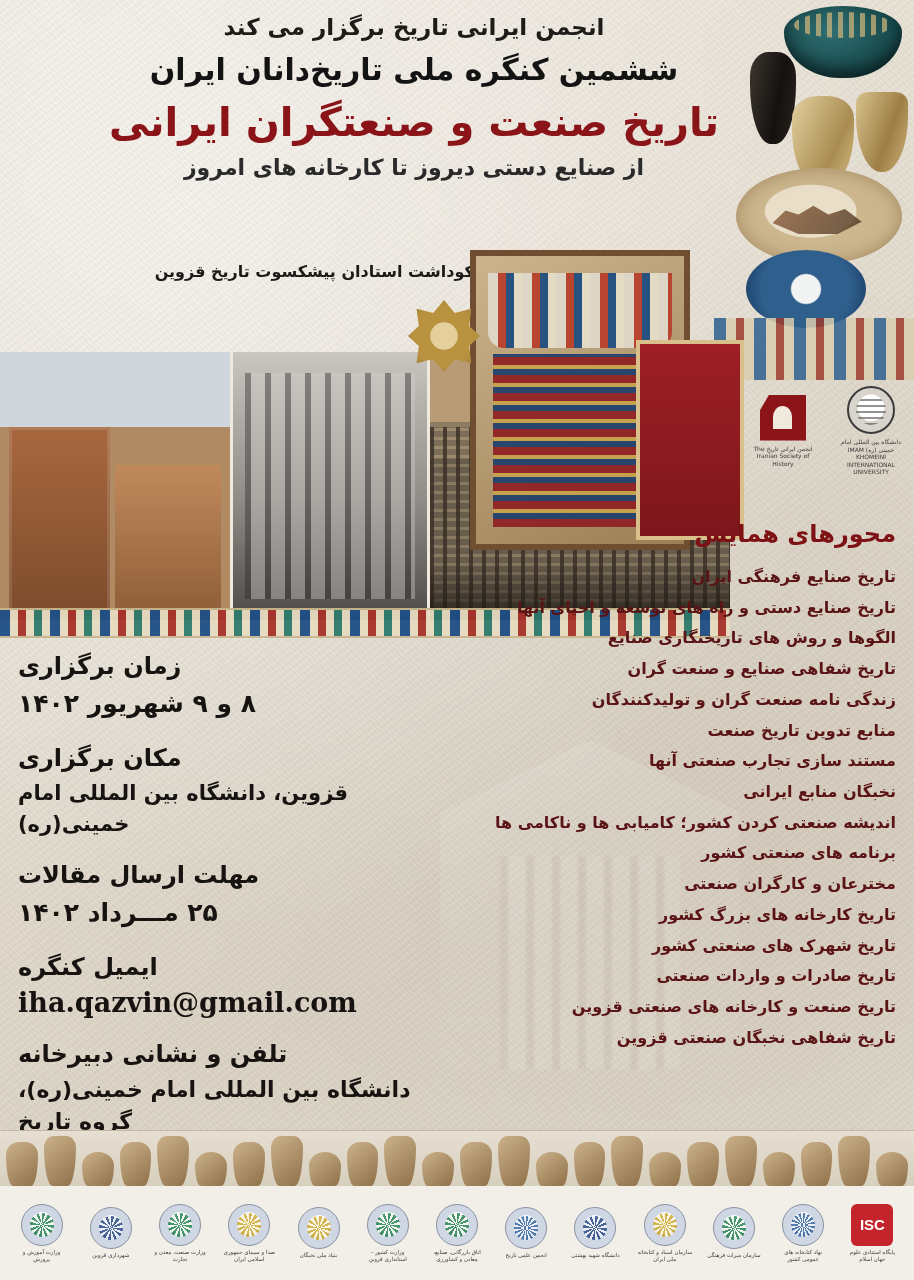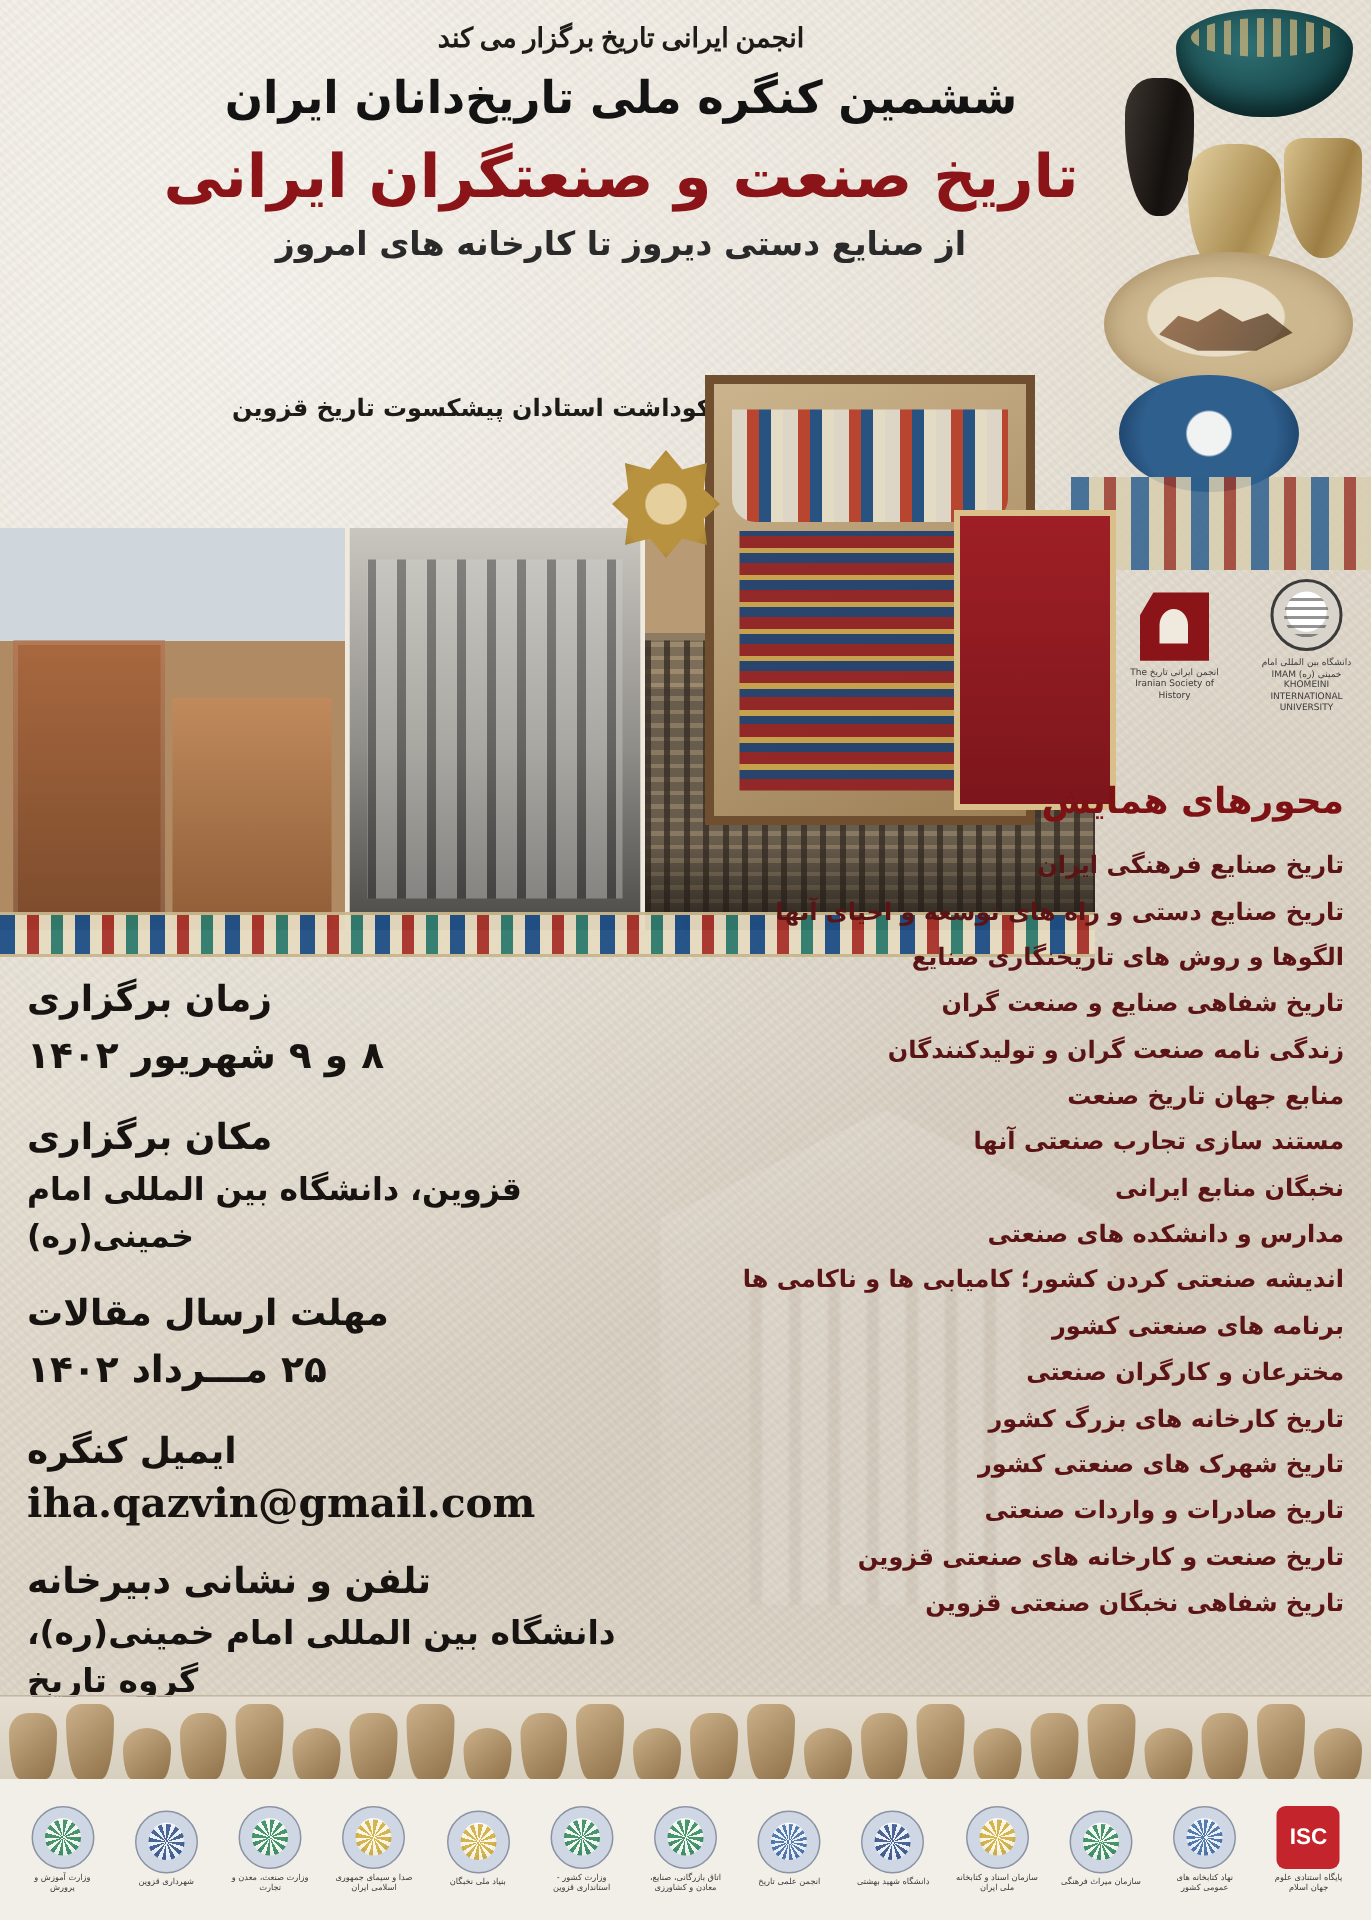--- a/index.html
+++ b/index.html
@@ -186,21 +186,21 @@
     position: absolute; left: 0; top: 608px; width: 730px; height: 30px;
     background:
       repeating-linear-gradient(90deg,
         #1f4f86 0 10px, #e7dcc0 10px 18px, #a8322a 18px 26px, #e7dcc0 26px 34px, #2e7b6d 34px 42px, #e7dcc0 42px 50px);
     border-top: 2px solid #c8b68c; border-bottom: 2px solid #c8b68c;
     opacity: .95;
   }
 
   
   .headlines { position: absolute; right: 180px; top: 14px; width: 640px; text-align: center; }
-  .h-org   { font-size: 18px; font-weight: bold; color: #1e1b18; margin-bottom: 12px; letter-spacing: 0; font-family: Liberation Serif, serif; }
+  .h-org   { font-size: 23px; font-weight: bold; color: #1e1b18; margin-bottom: 12px; letter-spacing: 0; }
   .h-title { font-size: 30px; font-weight: bold; color: #131313; margin-bottom: 10px; }
   .h-main  { font-size: 40px; font-weight: bold; color: #8a1418; margin-bottom: 8px; line-height: 1.25; }
   .h-sub   { font-size: 22px; font-weight: bold; color: #2a2a2a; }
   .h-note  { position:absolute; right: 300px; top: 262px; width: 520px; text-align: center;
              font-size: 16px; font-weight: bold; color: #1d1b18; }
 
   
   .logo-row { position: absolute; right: 12px; top: 386px; display: flex; gap: 26px; align-items: center; }
   .logo-box { width: 62px; text-align: center; }
   .logo-circle {
@@ -359,24 +359,23 @@
   </div>
 
   <div class="topics">
     <h2>محورهای همایش</h2>
     <ul>
       <li>تاریخ صنایع فرهنگی ایران</li>
       <li>تاریخ صنایع دستی و راه های توسعه و احیای آنها</li>
       <li>الگوها و روش های تاریخنگاری صنایع</li>
       <li>تاریخ شفاهی صنایع و صنعت گران</li>
       <li>زندگی نامه صنعت گران و تولیدکنندگان</li>
-      <li>منابع جهان تاریخ صنعت</li>
+      <li>منابع تدوین تاریخ صنعت</li>
       <li>مستند سازی تجارب صنعتی آنها</li>
       <li>نخبگان منابع ایرانی</li>
-      <li>مدارس و دانشکده های صنعتی</li>
       <li>اندیشه صنعتی کردن کشور؛ کامیابی ها و ناکامی ها</li>
       <li>برنامه های صنعتی کشور</li>
       <li>مخترعان و کارگران صنعتی</li>
       <li>تاریخ کارخانه های بزرگ کشور</li>
       <li>تاریخ شهرک های صنعتی کشور</li>
       <li>تاریخ صادرات و واردات صنعتی</li>
       <li>تاریخ صنعت و کارخانه های صنعتی قزوین</li>
       <li>تاریخ شفاهی نخبگان صنعتی قزوین</li>
     </ul>
   </div>

